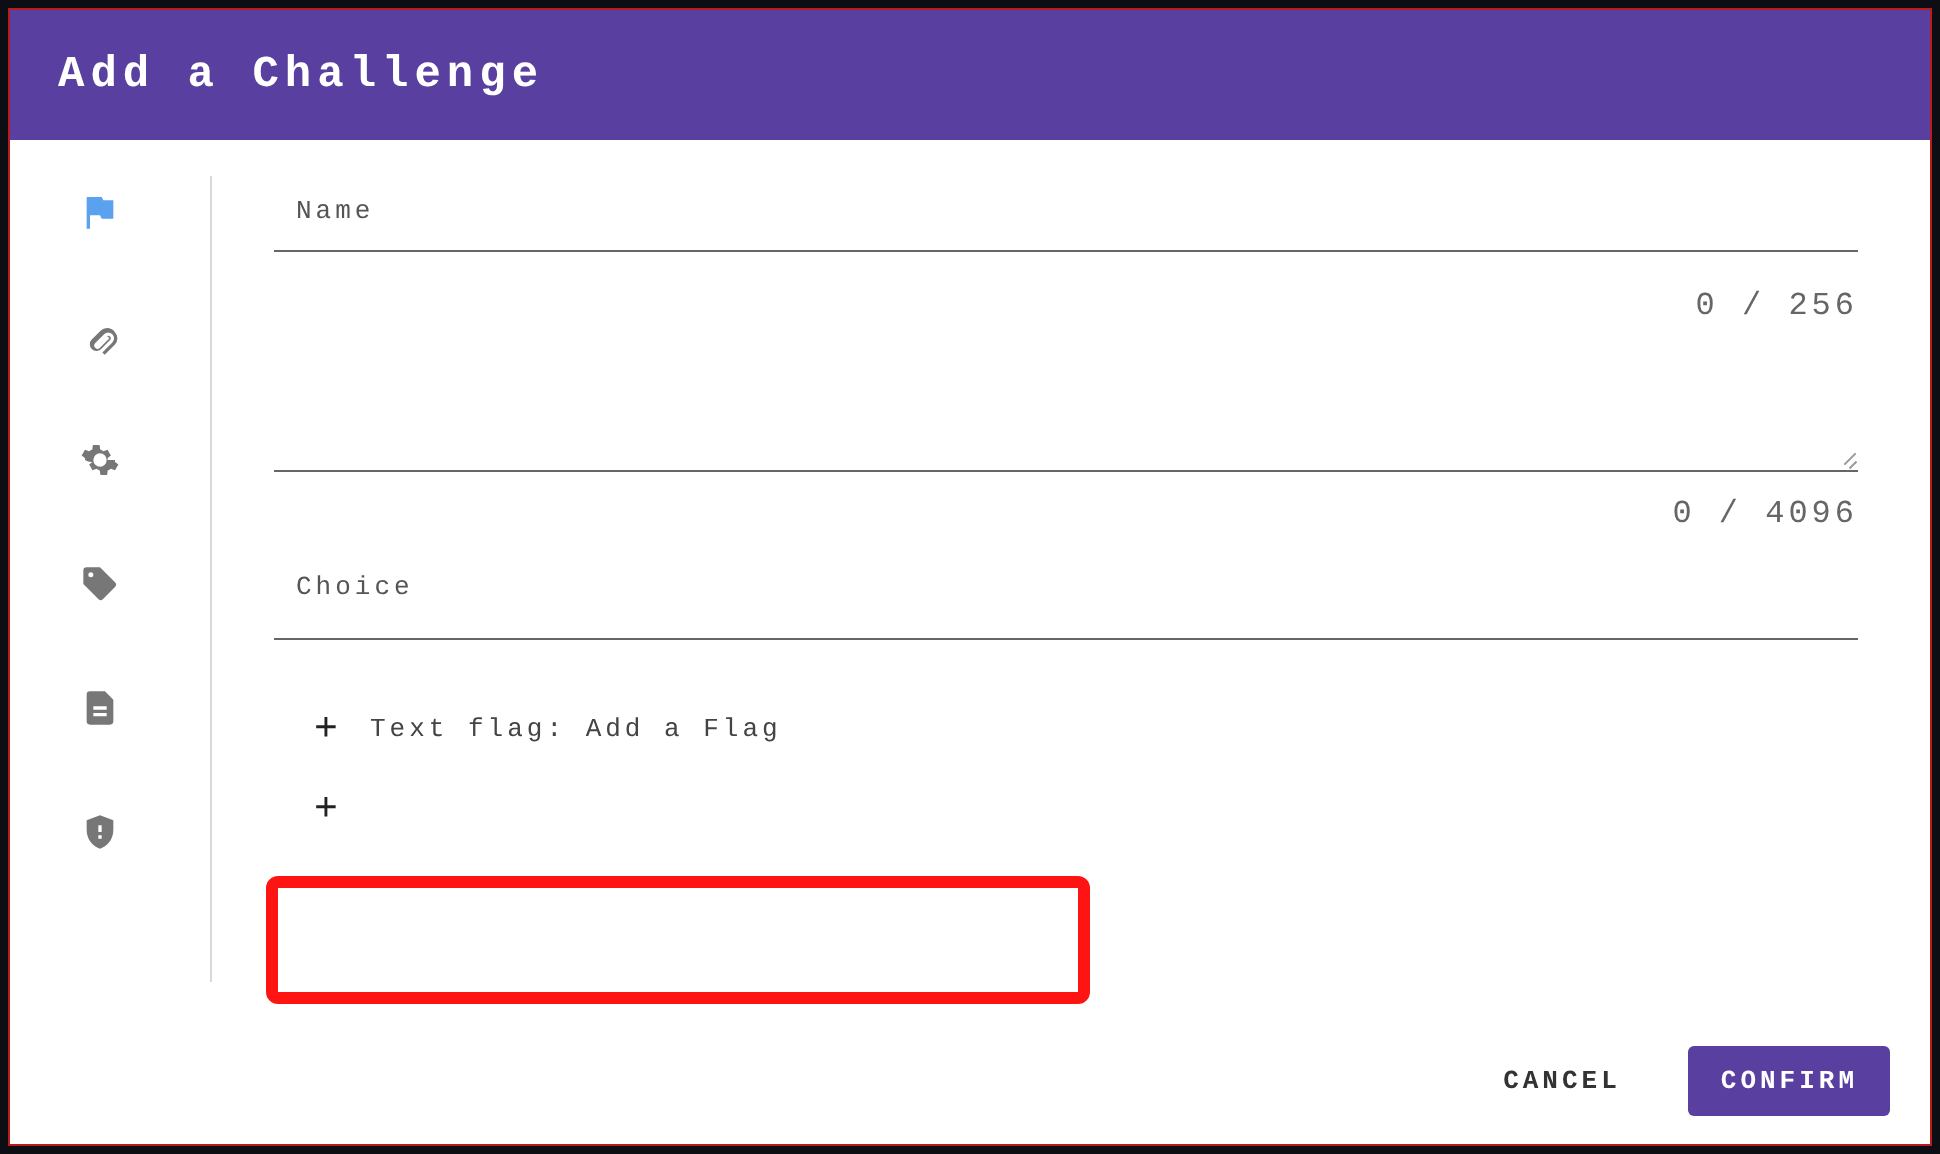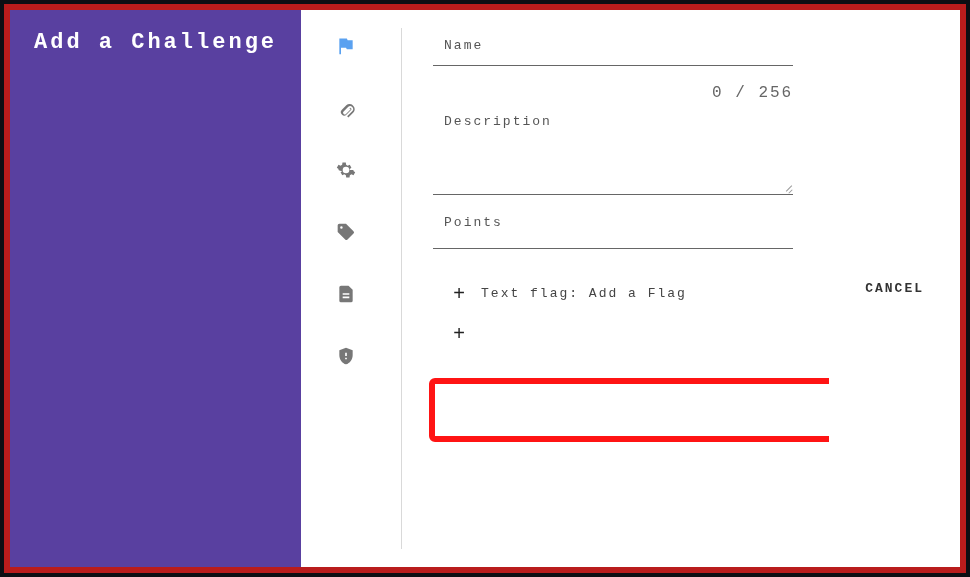--- a/index.html
+++ b/index.html
@@ -6,22 +6,23 @@
     html, body { width: 970px; height: 577px; overflow: hidden; }
     body {
       font-family: "Courier New", monospace;
       background: #0d0e13;
       position: relative;
     }
     .dialog {
       position: absolute;
       top: 4px; left: 4px; right: 4px; bottom: 4px;
       background: #fff;
-      border: 6px solid #b91c1c;
-      display: flex;
+      border: 1px solid #b91c1c;
+      display: flex;
+      flex-direction: column;
       overflow: hidden;
     }
     .dialog-header {
       background: #5940a0;
       color: #fff;
       padding: 20px 24px;
       font-size: 22px;
       letter-spacing: 3px;
       font-weight: bold;
     }
@@ -218,43 +219,44 @@
 
     <div class="form">
 
       <div class="field">
         <label class="field-label">Name</label>
         <input class="input-line" type="text" value="" style="">
       </div>
       <div class="counter">0 / 256</div>
 
       <div class="field">
-        <label class="field-label">Description</label>
         <div class="textarea-wrap">
           <textarea style=""></textarea>
           <div class="resize-handle"></div>
         </div>
       </div>
+      <div class="counter">0 / 4096</div>
 
       <div class="field points-field">
-        <label class="field-label points-label">Points</label>
+        <label class="field-label points-label">Choice</label>
         <input class="input-line" type="text" value="" style="">
       </div>
 
       <div class="flag-rows">
         <div class="flag-row">
           <span class="plus">+</span>
           <span>Text flag: Add a Flag</span>
         </div>
         <div class="flag-row">
           <span class="plus">+</span>
         </div>
       </div>
 
     </div>
 
     <div class="highlight-box"></div>
   </div>
 
   <div class="dialog-footer">
     <button class="btn btn-cancel">CANCEL</button>
+    <button class="btn btn-confirm">CONFIRM</button>
   </div>
 </div>
 
 </body></html>

